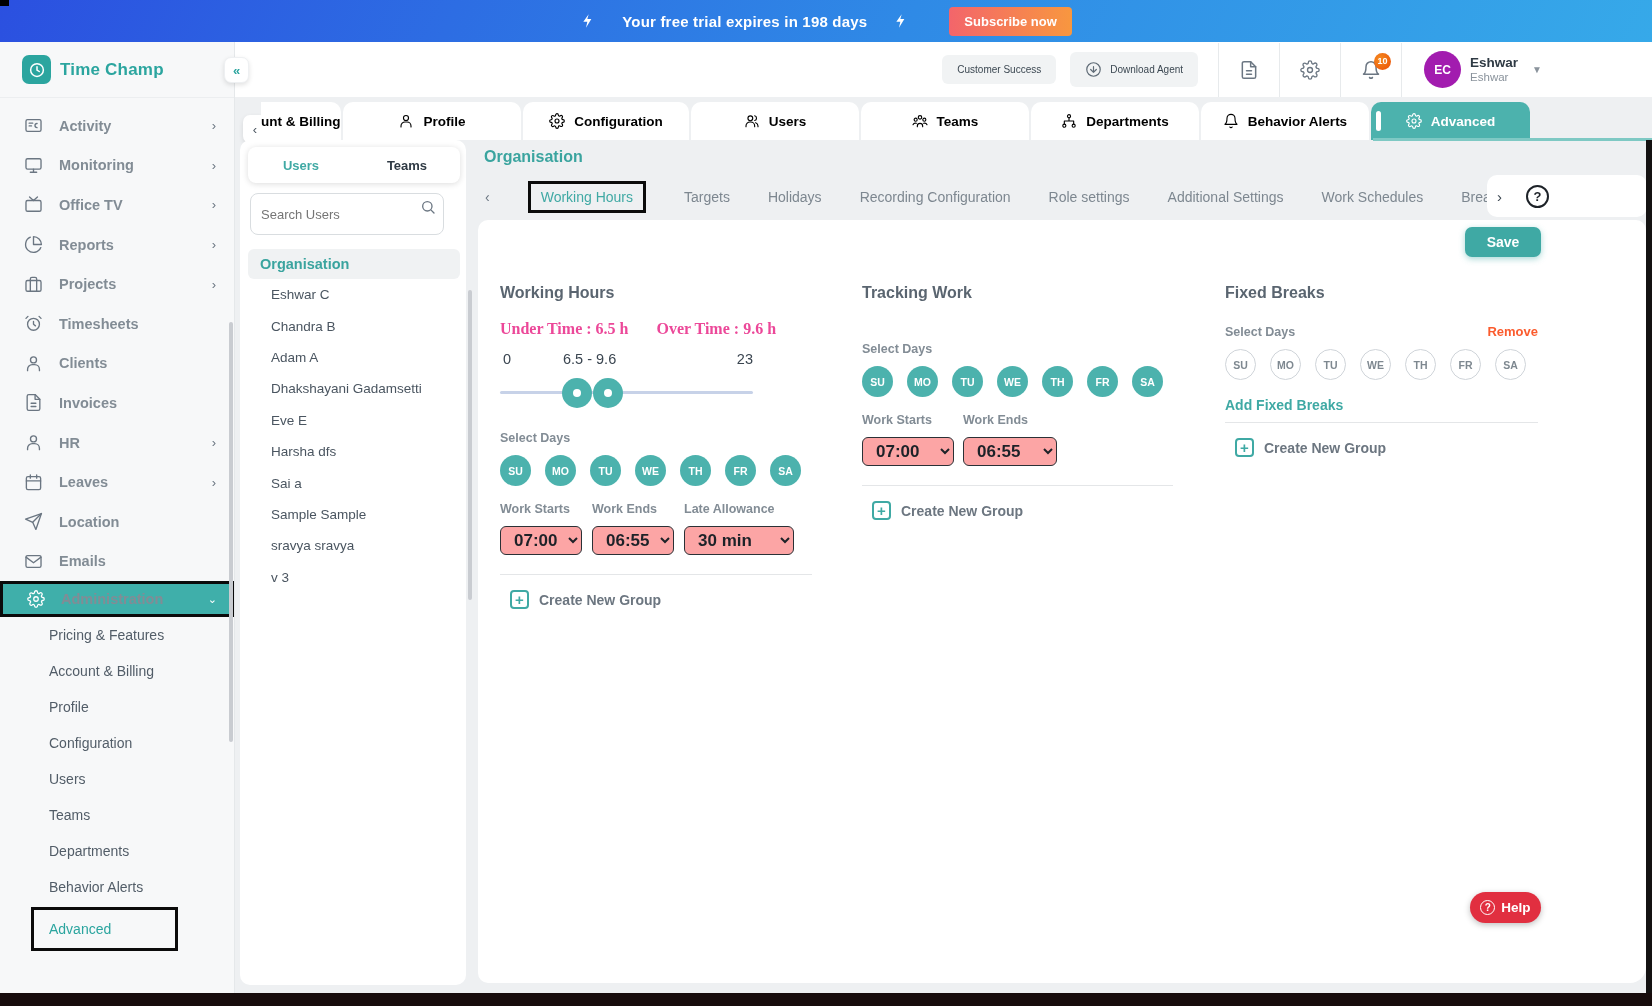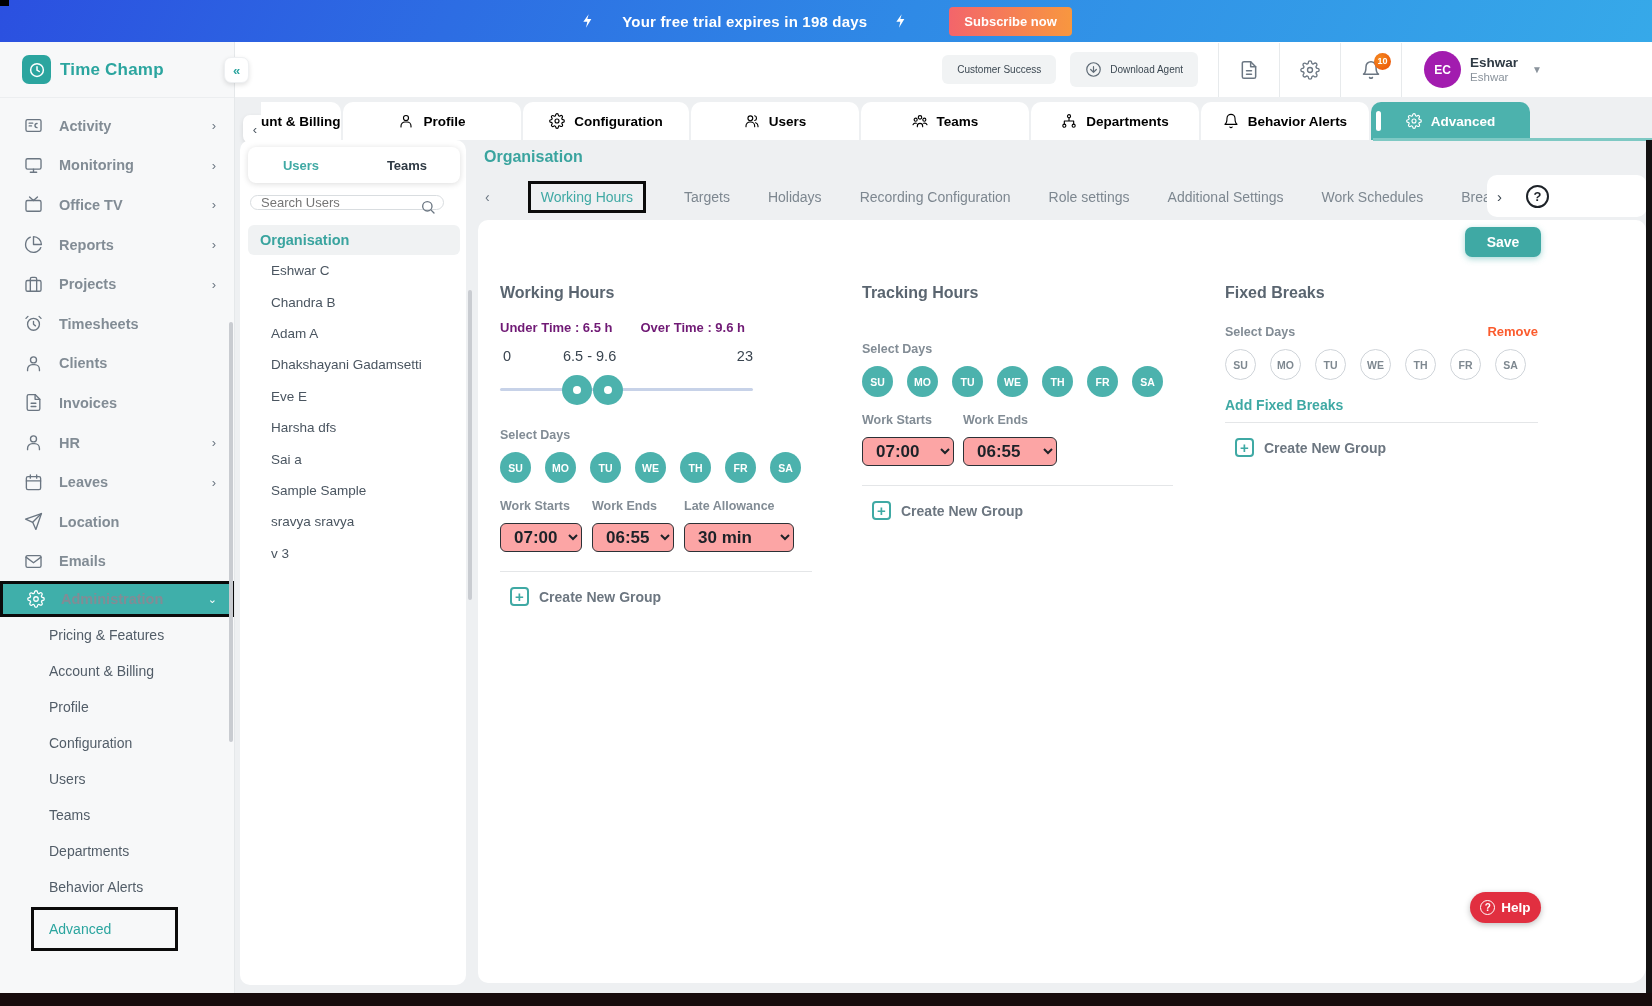--- a/index.html
+++ b/index.html
@@ -96,41 +96,41 @@
     font-size:13px; font-weight:700; display:flex; align-items:center; justify-content:center; cursor:pointer; background:#fff; }
 
   
   .userpanel { position:absolute; left:5px; top:43px; width:226px; height:845px; background:#fff; border-radius:10px; }
   .toggle-card { margin:7px 6px 0 8px; background:#fff; border-radius:8px; box-shadow:0 1px 6px rgba(0,0,0,.14);
     display:flex; height:36px; }
   .toggle-half { flex:1; display:flex; align-items:center; justify-content:center; font-size:13px; font-weight:600; cursor:pointer; }
   .toggle-half.sel { color:#3fa9a4; }
   .toggle-half.unsel { color:#2f3a44; }
   .search-wrap { margin:10px 22px 0 10px; position:relative; }
-  .search-input { width:100%; height:15px; border:1px solid #d9dde0; border-radius:8px; font-size:13px;
+  .search-input { width:100%; height:42px; border:1px solid #d9dde0; border-radius:8px; font-size:13px;
     padding:0 28px 0 10px; color:#4a5560; font-family:inherit; outline:none; background:#fff; }
   .search-ic { position:absolute; right:8px; top:6px; width:16px; height:16px; color:#6b7682; }
   .org-header { margin:14px 6px 0 8px; height:30px; background:#f0f2f3; border-radius:6px; display:flex;
     align-items:center; padding-left:12px; color:#3aa49f; font-size:14.5px; font-weight:700; }
   .user-row { height:31.4px; display:flex; align-items:center; padding-left:31px; font-size:13.5px; color:#4a5560; cursor:pointer; }
   .panel-scroll { position:absolute; right:-6px; top:150px; width:4px; height:310px; background:#c9ccd1; border-radius:2px; }
 
   
   .maincard { position:absolute; left:243px; top:123px; width:1168px; height:763px; background:#fff;
     border-radius:10px 10px 16px 10px; }
   .save-btn { position:absolute; top:7px; right:105px; width:76px; height:30px; background:#3fa9a4; color:#fff;
     border:none; border-radius:7px; font-size:14px; font-weight:600; cursor:pointer; box-shadow:0 2px 6px rgba(63,169,164,.45);
     font-family:inherit; }
   .col { position:absolute; top:64px; }
   .col-wh { left:22px; width:312px; }
   .col-th { left:384px; width:311px; }
   .col-fb { left:747px; width:313px; }
   .sec-title { font-size:16px; font-weight:700; color:#5a6570; }
   .utot-row { margin-top:18px; display:flex; gap:28px; }
-  .utot { font-size:13px; font-weight:700; color:#701a75; }
+  .utot { font-size:16px; font-weight:700; color:#ec4899;font-family:Liberation Serif, serif; }
   .slider-labels { position:relative; margin-top:13px; height:20px; font-size:14.5px; color:#3a4550; width:253px; }
   .sl-min { position:absolute; left:3px; } .sl-mid { position:absolute; left:63px; } .sl-max { position:absolute; right:0; }
   .slider { position:relative; width:253px; height:32px; margin-top:6px; }
   .slider .track { position:absolute; left:0; right:0; top:14px; height:3px; background:#c7d2e8; border-radius:2px; }
   .handle { position:absolute; top:1px; width:30px; height:30px; border-radius:50%; background:#4cb2ad; cursor:grab;
     display:flex; align-items:center; justify-content:center; }
   .handle::after { content:""; width:8px; height:8px; border-radius:50%; background:#fff; }
   .lbl { font-size:12.5px; font-weight:700; color:#828c95; }
   .wh-lbl-days { margin-top:22px; }
   .day-row { display:flex; gap:14px; margin-top:10px; }
@@ -548,21 +548,21 @@
           </div>
         </div>
         <div class="divider"></div>
         <div class="create-row">
           <span class="plusbox">+</span>
           <span class="create-lbl">Create New Group</span>
         </div>
       </div>
 
       <div class="col col-th">
-        <div class="sec-title">Tracking Hours</div>
+        <div class="sec-title">Tracking Work</div>
         <div class="lbl" style="margin-top:40px">Select Days</div>
         <div class="day-row">
             <span class="day on">SU</span>
             <span class="day on">MO</span>
             <span class="day on">TU</span>
             <span class="day on">WE</span>
             <span class="day on">TH</span>
             <span class="day on">FR</span>
             <span class="day on">SA</span>
           </div>

